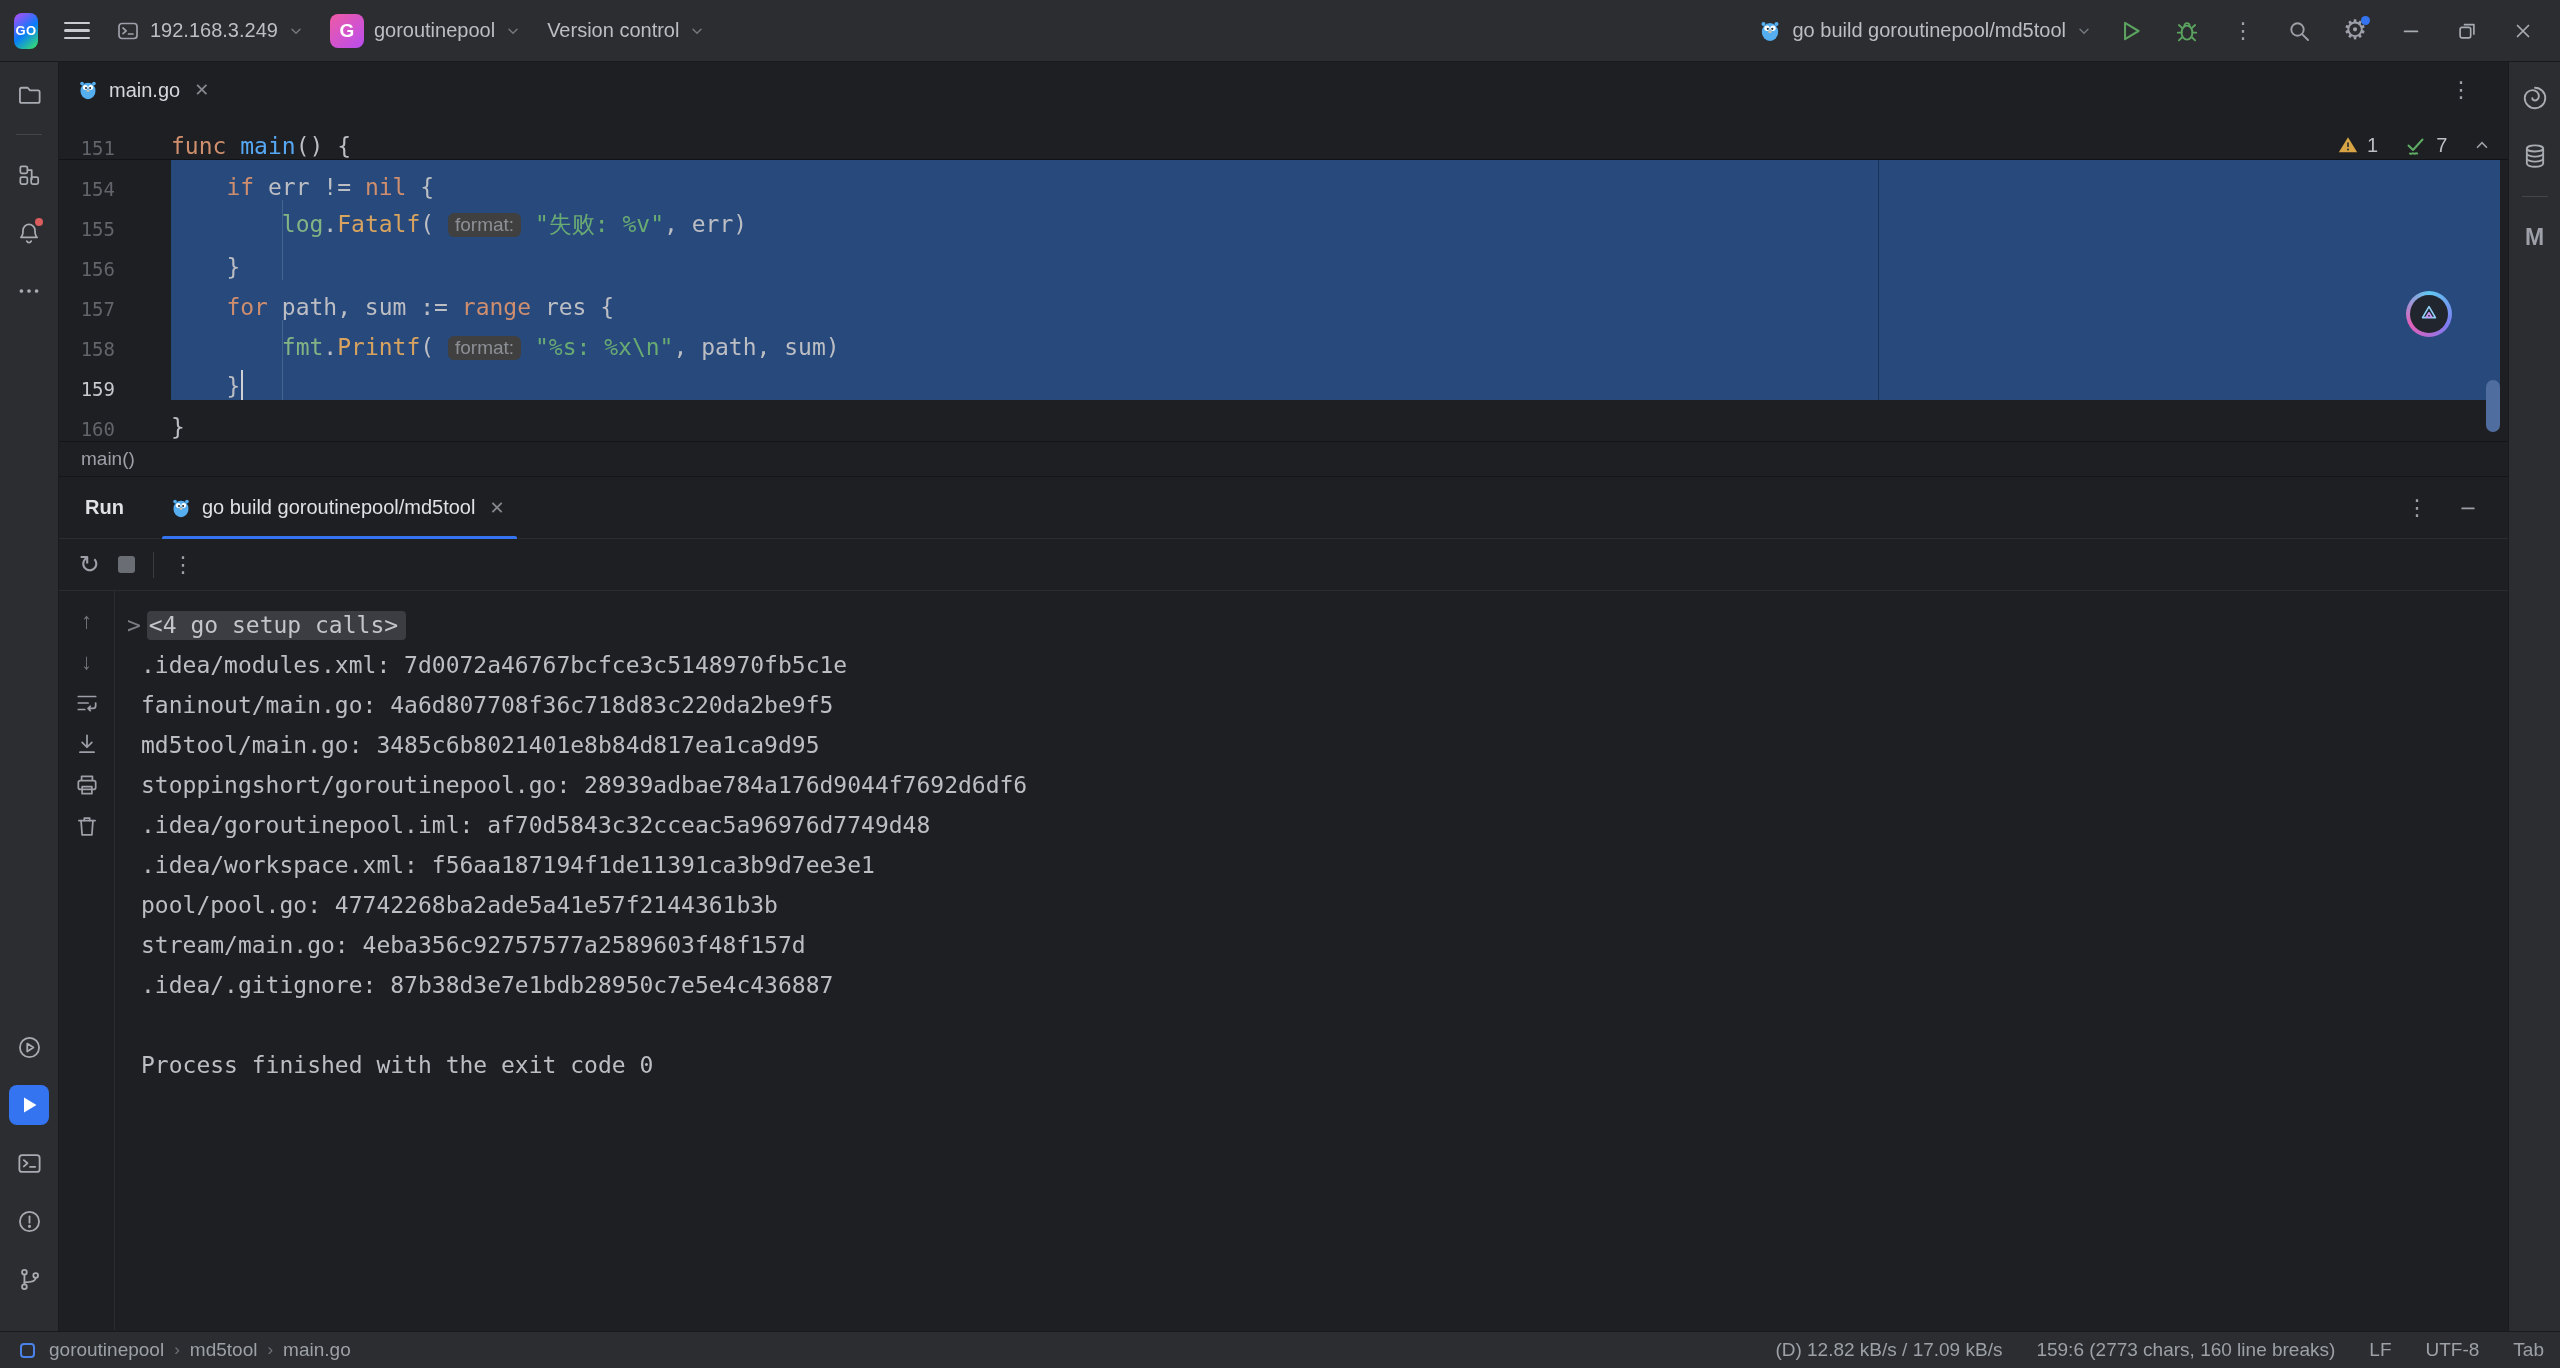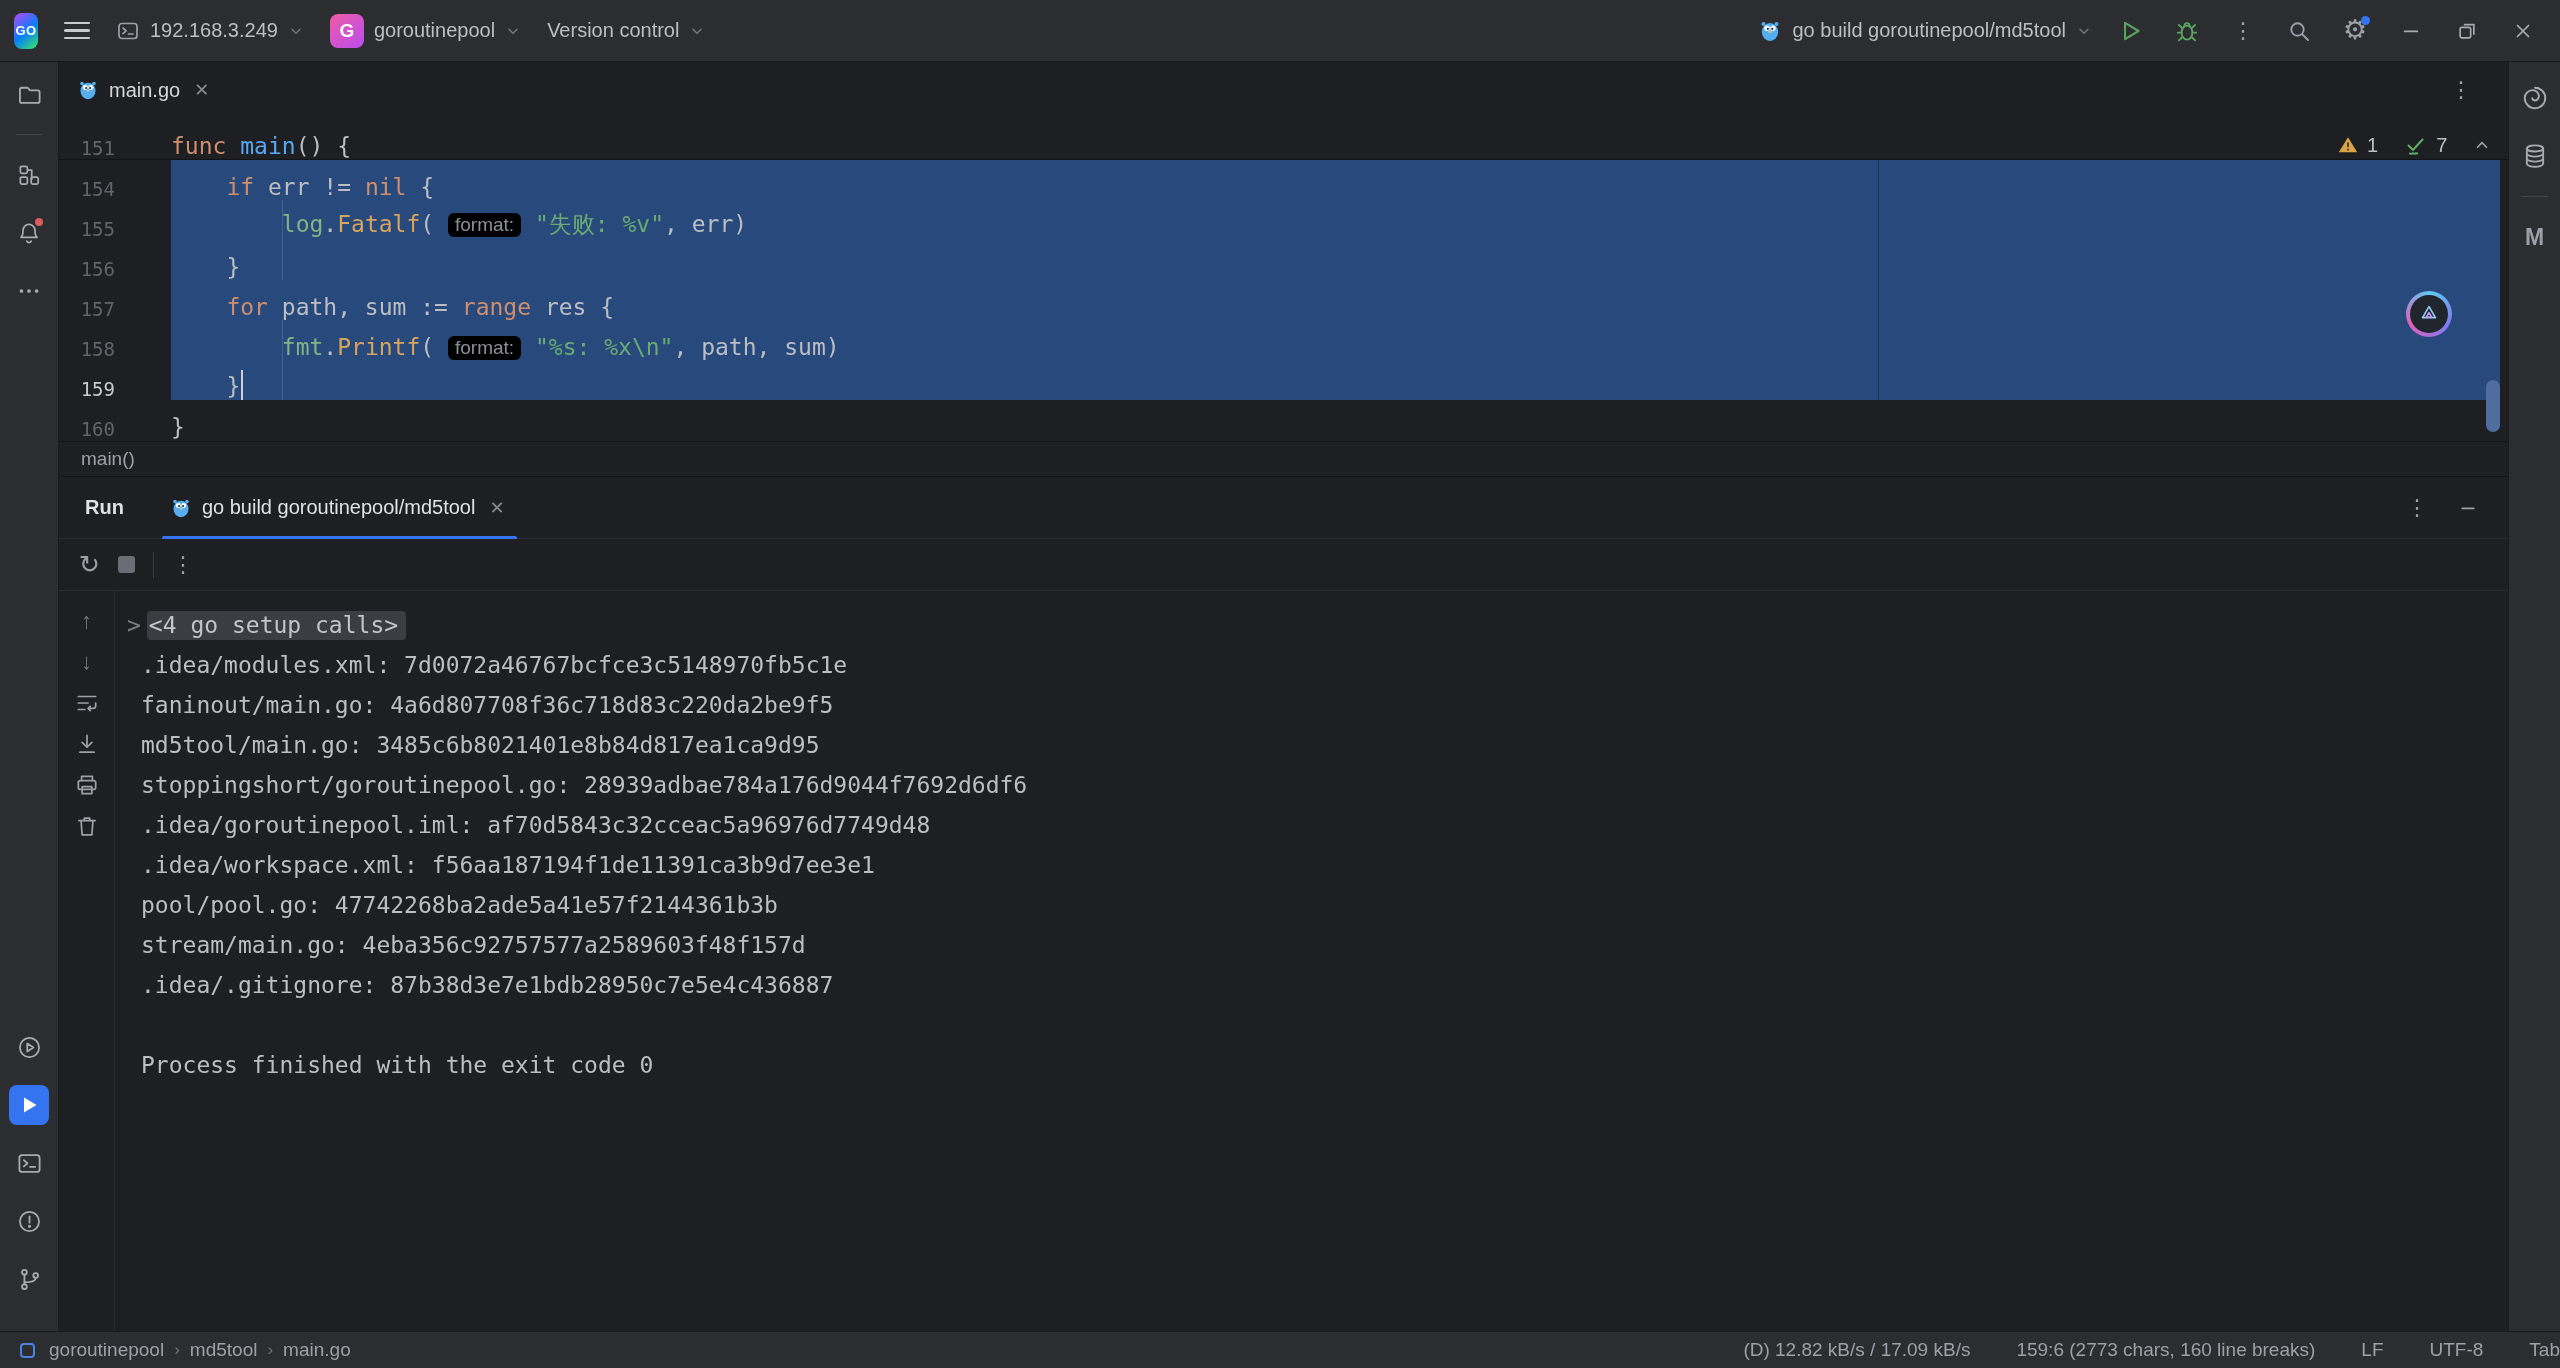--- a/index.html
+++ b/index.html
@@ -53,21 +53,21 @@
   #code-lines { position:absolute; left:0; top:42px; width:100%; }
   .crow { position:relative; display:flex; align-items:flex-end; height:40px; }
   .crow .lnum { position:relative; z-index:2; width:56px; flex:none; text-align:right; font-size:19px; color:#61646b;
     font-family:"DejaVu Sans Mono","Liberation Mono",monospace; }
   .crow .lnum.cur { color:#c7c9cf; }
   .crow .ltext { position:relative; z-index:2; margin-left:56px; white-space:pre; font-size:23px;
     font-family:"DejaVu Sans Mono","Liberation Mono",monospace; color:#bcbec4; }
   .crow.sel::before { content:""; position:absolute; left:112px; right:8px; top:0; bottom:0; background:#27497c; z-index:0; }
   .s-kw { color:#cf8e6d; } .s-fn { color:#56a8f5; } .s-call { color:#d8a35f; }
   .s-pkg { color:#84b384; } .s-str { color:#6aab73; } .s-pl { color:#bcbec4; }
-  .s-hint { display:inline-block; background:#000000; color:#8c8f96; border-radius:6px;
+  .s-hint { display:inline-block; background:#404040; color:#8c8f96; border-radius:6px;
     padding:1px 7px; font-size:19px; font-family:"Liberation Sans","DejaVu Sans",sans-serif; vertical-align:1px; }
   .caret { display:inline-block; width:2px; height:30px; background:#ced0d6; vertical-align:-6px; margin-left:1px; }
   #sticky { position:absolute; left:0; top:0; width:100%; height:42px; background:#1e1f22;
     border-bottom:1px solid #121316; z-index:5; }
   #sticky .crow { height:41px; }
   #margin-guide { position:absolute; left:1819px; top:42px; width:1px; height:240px; background:rgba(0,0,0,.30); z-index:3; }
   .indent-guide { position:absolute; width:1px; background:rgba(255,255,255,.14); z-index:3; }
   #vthumb { position:absolute; left:2427px; top:262px; width:14px; height:52px; border-radius:7px; background:#4f6d9e; z-index:6; }
   #ai-fab { position:absolute; left:2347px; top:173px; width:46px; height:46px; border-radius:50%; z-index:7;
     background:conic-gradient(#5fc8f0,#7d7bf2,#e25fb8,#5fc8f0); display:flex; align-items:center; justify-content:center; cursor:pointer; }
@@ -103,21 +103,21 @@
   .orow { height:40px; display:flex; align-items:center; white-space:pre; font-size:23px; color:#bcbec4;
     font-family:"DejaVu Sans Mono","Liberation Mono",monospace; }
   .orow .prompt { color:#7a7d84; margin-right:6px; margin-left:-14px; }
   .fold-chip { background:#3b3d42; color:#c3c5ca; border-radius:4px; padding:1px 8px 2px 2px; }
 
   
   #statusbar { position:absolute; left:0; top:1331px; width:2560px; height:37px; background:#2b2d30;
     border-top:1px solid #191a1c; display:flex; align-items:center; font-size:19px; color:#9ca0a7; }
   #sb-crumbs { display:flex; align-items:center; gap:10px; padding-left:20px; }
   #sb-crumbs .sep { color:#6f737a; font-size:17px; }
-  #sb-right { margin-left:auto; display:flex; align-items:center; gap:46px; }
+  #sb-right { margin-left:auto; display:flex; align-items:center; gap:34px; padding-right:16px; }
   .sb-item { cursor:pointer; }
   .proj-sq { width:15px; height:15px; border:2px solid #4a82e8; border-radius:4px; margin-right:4px; }
 
   svg { display:block; }
 </style>
 </head>
 <body>
 
 <div id="titlebar">
   <div class="tb-left">

